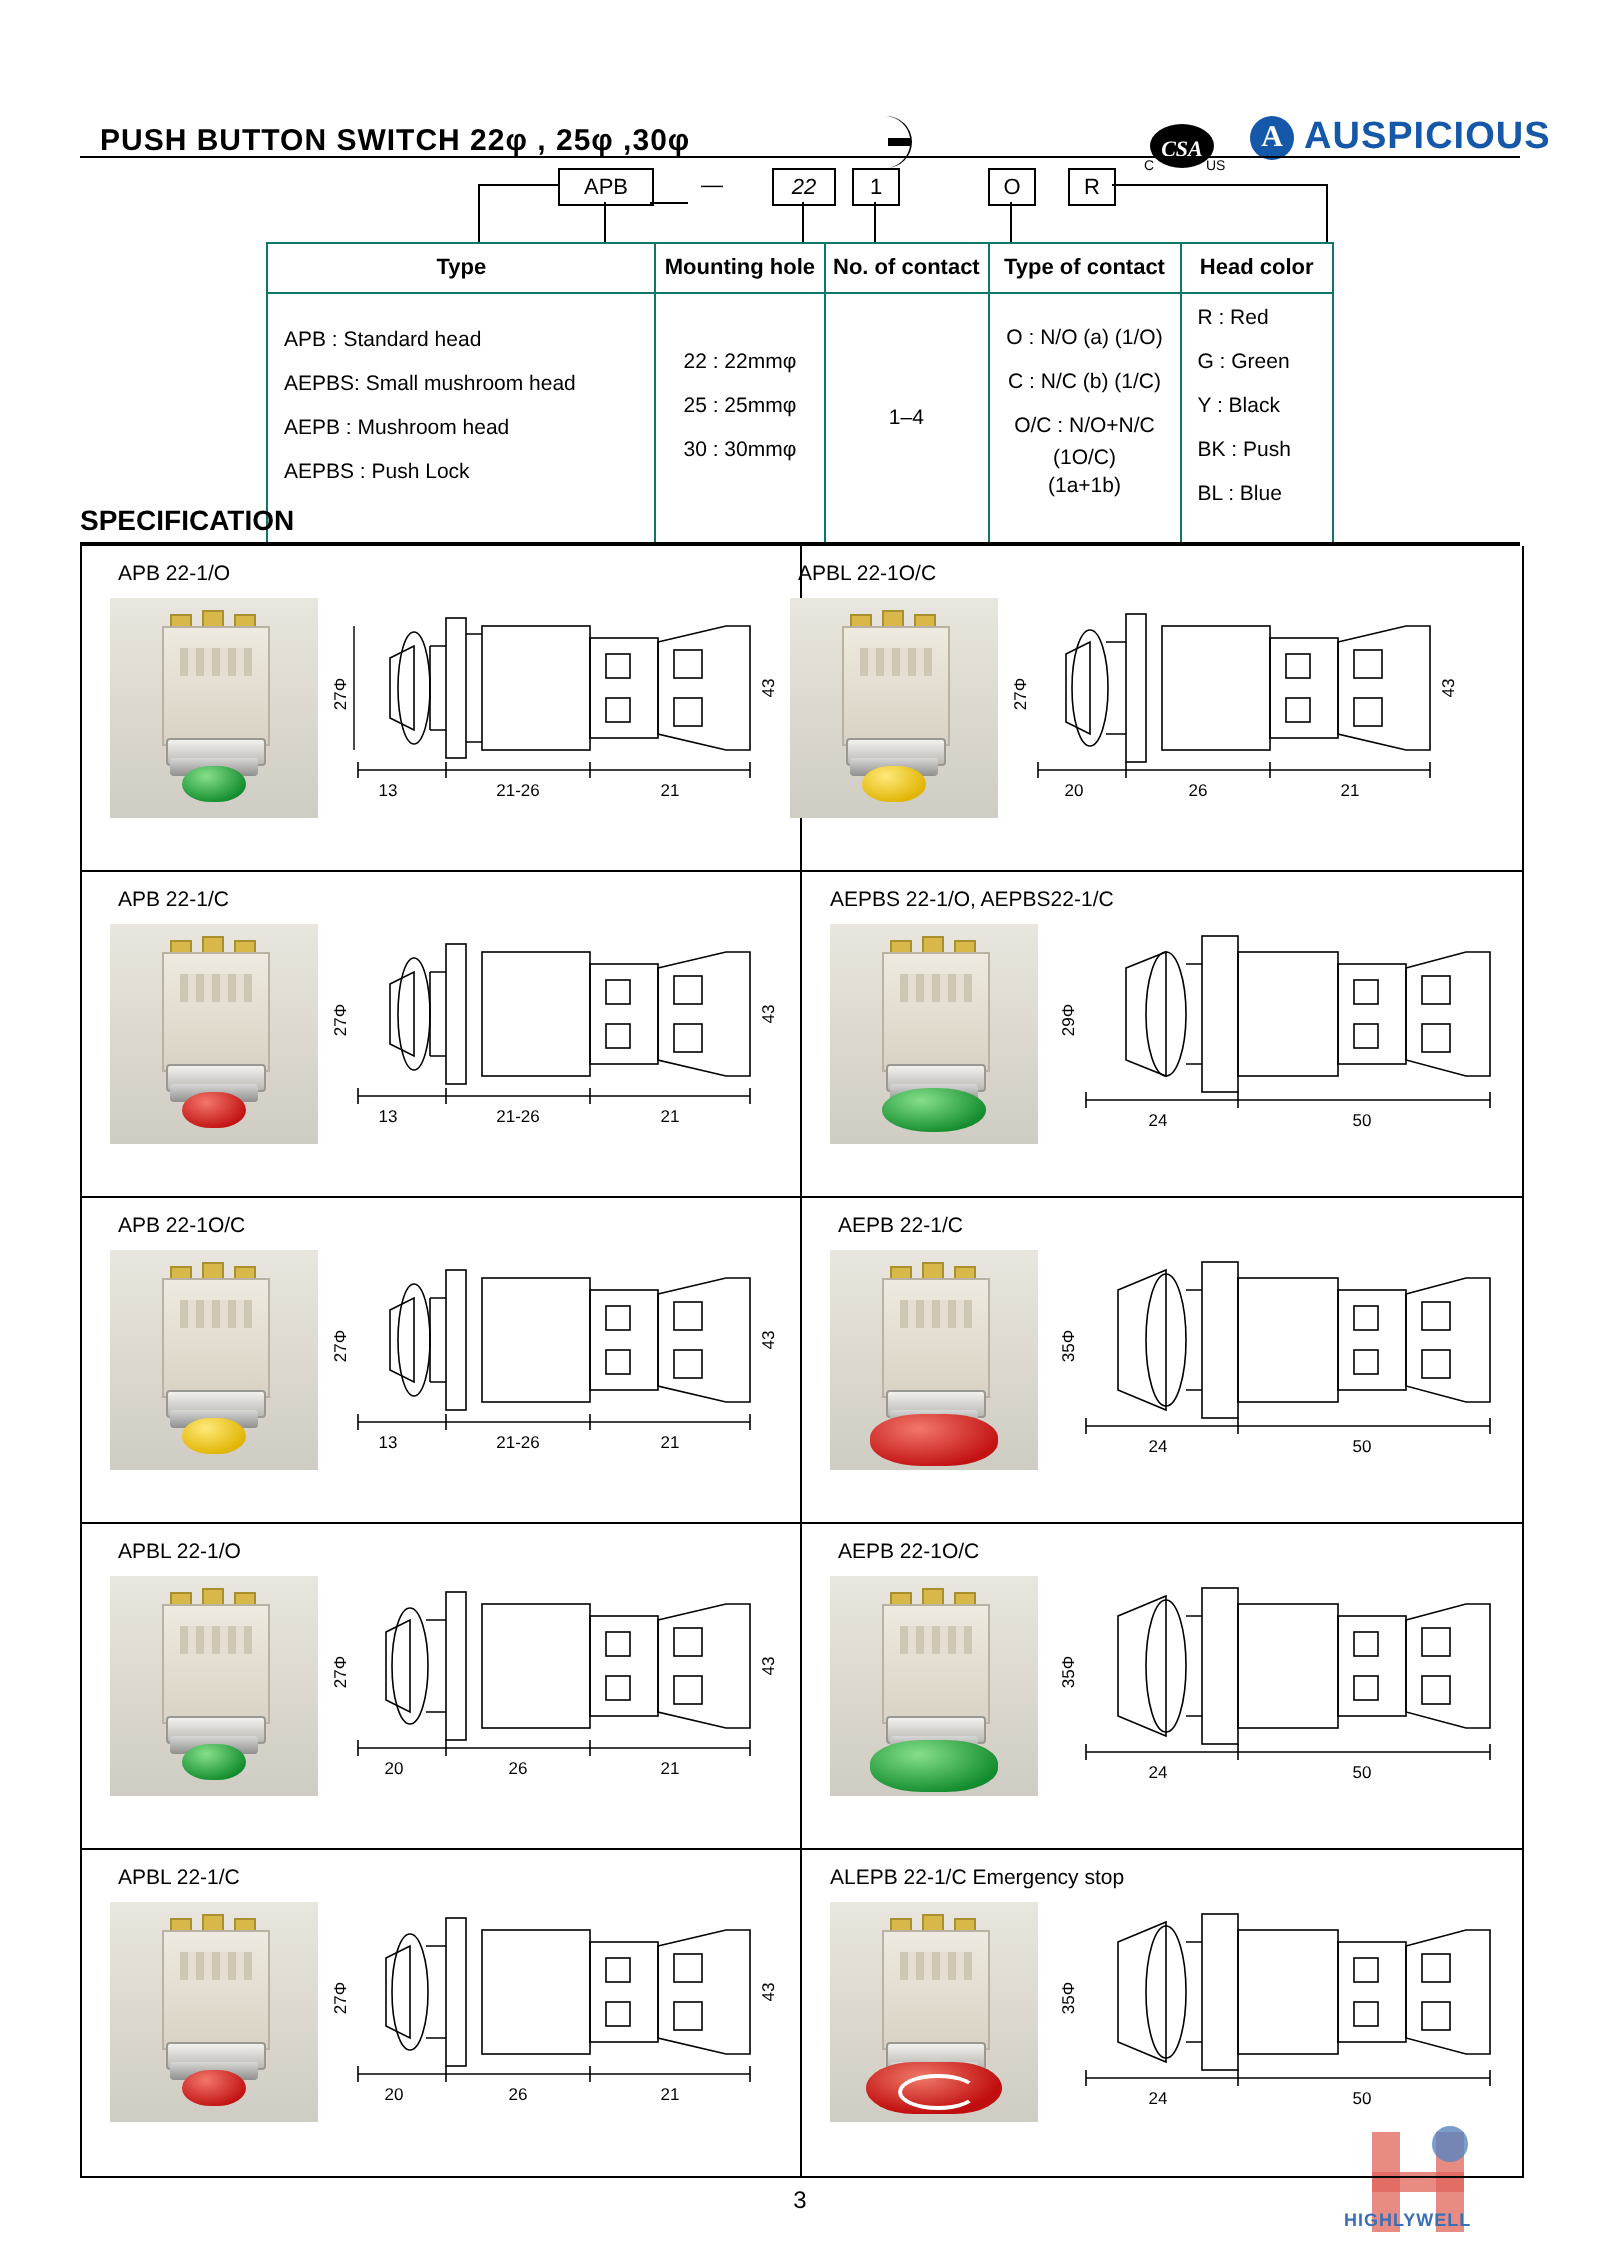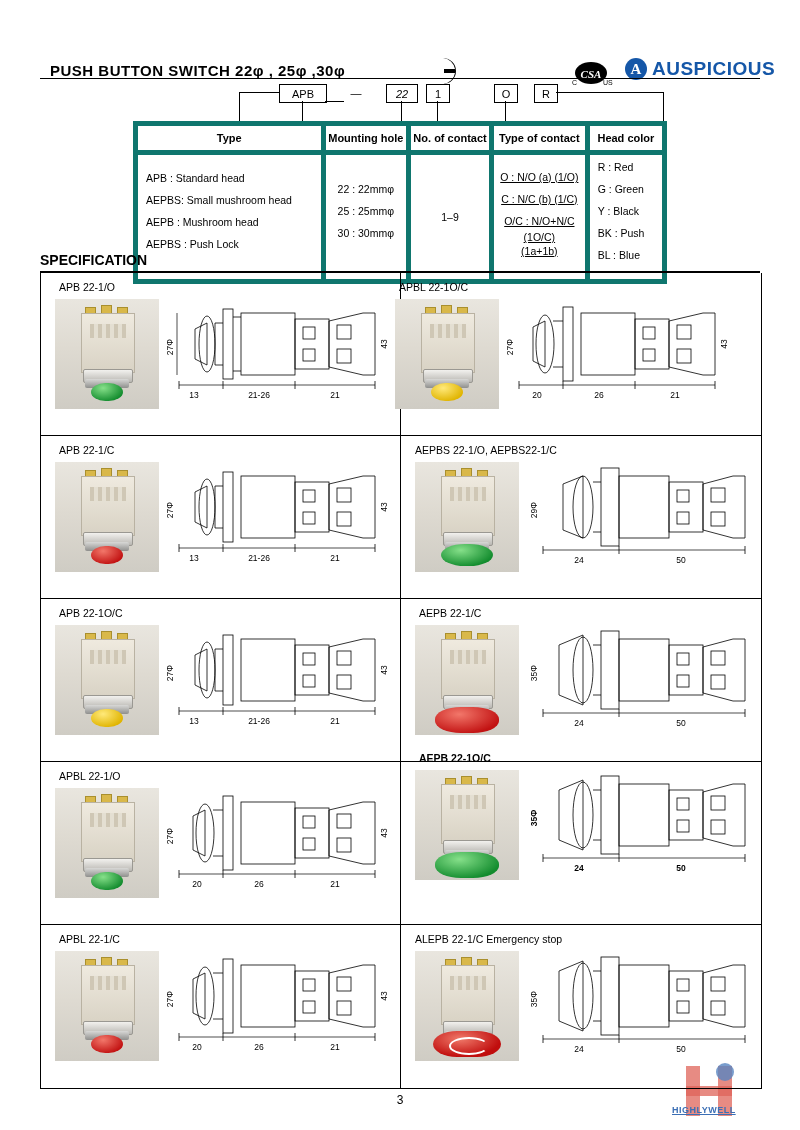--- a/index.html
+++ b/index.html
@@ -41,21 +41,21 @@
   }
   .tick{position:absolute;background:#000;width:1px;}
   .hline{position:absolute;background:#000;height:1px;}
 
   
   .codetable{
     position:absolute;left:133px;top:121px;width:534px;
     border-collapse:collapse;font-size:10.5px;
   }
   .codetable td,.codetable th{
-    border:5px solid #0f766e;padding:0;vertical-align:middle;
+    border:1px solid #0f766e;padding:0;vertical-align:middle;
   }
   .codetable .hdr{text-align:center;height:24px;font-size:11px;}
   .codetable .cell{height:22px;padding-left:8px;}
   .codetable .cellc{height:22px;text-align:center;}
 
   
   .spec-label{
     position:absolute;left:40px;top:252px;font-size:14px;font-weight:bold;
   }
   .spec-rule{position:absolute;left:40px;top:271px;width:720px;height:2px;background:#000;}
@@ -118,21 +118,21 @@
   
   .draw{position:absolute;}
   .draw svg{display:block;}
   .dim{font-size:8.5px;font-family:"Liberation Sans",sans-serif;}
   .dimv{font-size:8.5px;}
 
   
   .foot-rule{position:absolute;left:40px;top:1088px;width:720px;height:1px;background:#000;}
   .pagenum{position:absolute;left:0;top:1093px;width:800px;text-align:center;font-size:12px;}
   .wm{position:absolute;left:672px;top:1060px;width:104px;height:62px;opacity:.85;}
-  .wm-text{position:absolute;left:672px;top:1105px;font-size:9px;color:#3b6fb5;letter-spacing:.5px;font-weight:bold;text-decoration:underline;}
+  .wm-text{position:absolute;left:672px;top:1105px;font-size:9px;color:#3b6fb5;letter-spacing:.5px;font-weight:bold;}
 </style>
 </head>
 <body>
 
 <div class="page">
 
   <div class="header">
     <div class="title">PUSH  BUTTON  SWITCH  22φ , 25φ ,30φ</div>
 
     <div class="ce-mark">
@@ -192,22 +192,22 @@
         <div class="cell">APB :  Standard head</div>
         <div class="cell">AEPBS:  Small mushroom head</div>
         <div class="cell">AEPB :  Mushroom  head</div>
         <div class="cell">AEPBS :  Push  Lock</div>
       </td>
       <td style="padding:6px 0 8px 0;text-align:center;">
         <div class="cellc">22 :  22mmφ</div>
         <div class="cellc">25 :  25mmφ</div>
         <div class="cellc">30 :  30mmφ</div>
       </td>
-      <td style="text-align:center;">1–9</td>
-      <td style="padding:6px 0 8px 0;text-align:center;text-decoration:underline;">
+      <td style="text-align:center;">1–4</td>
+      <td style="padding:6px 0 8px 0;text-align:center;">
         <div class="cellc">O : N/O (a) (1/O)</div>
         <div class="cellc">C : N/C (b) (1/C)</div>
         <div class="cellc" style="height:16px">O/C : N/O+N/C</div>
         <div class="cellc" style="height:14px">(1O/C)</div>
         <div class="cellc" style="height:16px">(1a+1b)</div>
       </td>
       <td style="padding:6px 0 8px 0;">
         <div class="cell">R :  Red</div>
         <div class="cell">G :  Green</div>
         <div class="cell">Y :  Black</div>
@@ -485,21 +485,21 @@
           </g>
           <text class="dim" x="30" y="99" text-anchor="middle" fill="#000">20</text>
           <text class="dim" x="92" y="99" text-anchor="middle" fill="#000">26</text>
           <text class="dim" x="168" y="99" text-anchor="middle" fill="#000">21</text>
           <text class="dimv" x="6" y="48" fill="#000" transform="rotate(-90 6 48)" text-anchor="middle">27Φ</text>
           <text class="dimv" x="220" y="45" fill="#000" transform="rotate(-90 220 45)" text-anchor="middle">43</text>
         </svg>
       </div>
     </div>
 
-    <div class="cellbox" style="left:360px;top:471px;width:359px;height:162px;font-weight:bold;">
+    <div class="cellbox" style="left:360px;top:489px;width:359px;height:162px;">
       <div class="cell-title">AEPB 22-1O/C</div>
       <div class="photo">
         <div class="photo-bg"></div>
         <div class="term" style="left:30px;top:8px;"></div>
         <div class="term" style="left:46px;top:6px;"></div>
         <div class="term" style="left:62px;top:8px;"></div>
         <div class="body-blk"></div>
         <div class="collar"></div>
           <div class="ring"></div>
         <div class="btn-mush green" style="left:20px;width:64px;height:26px;"></div>

